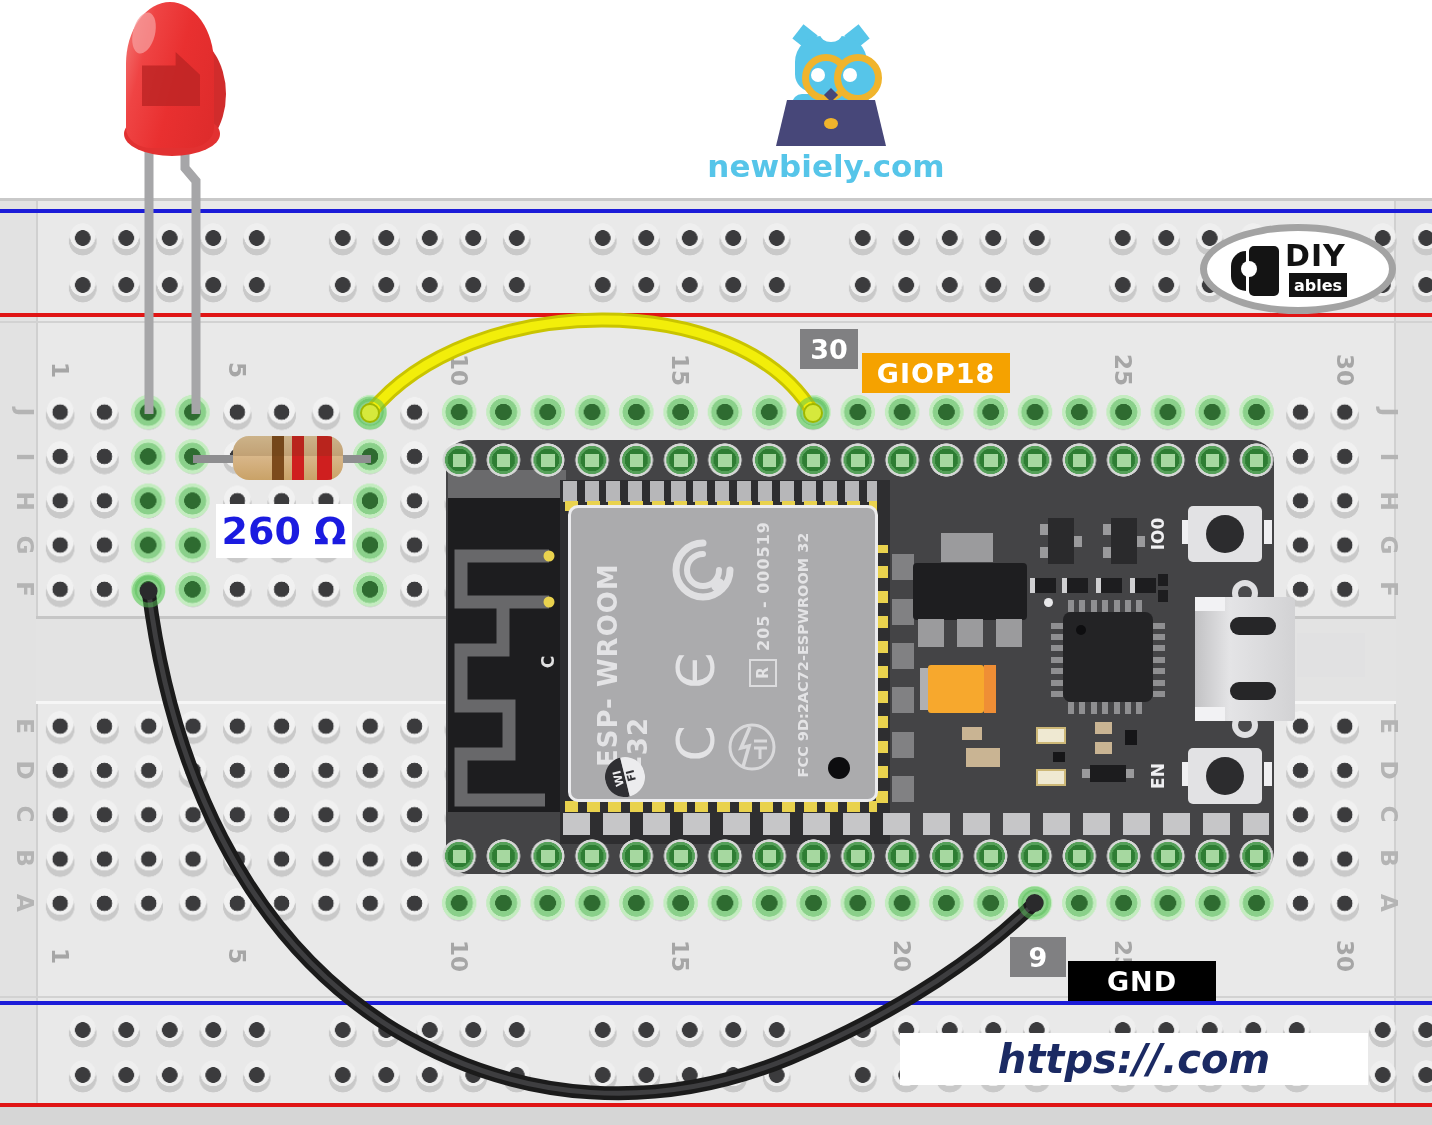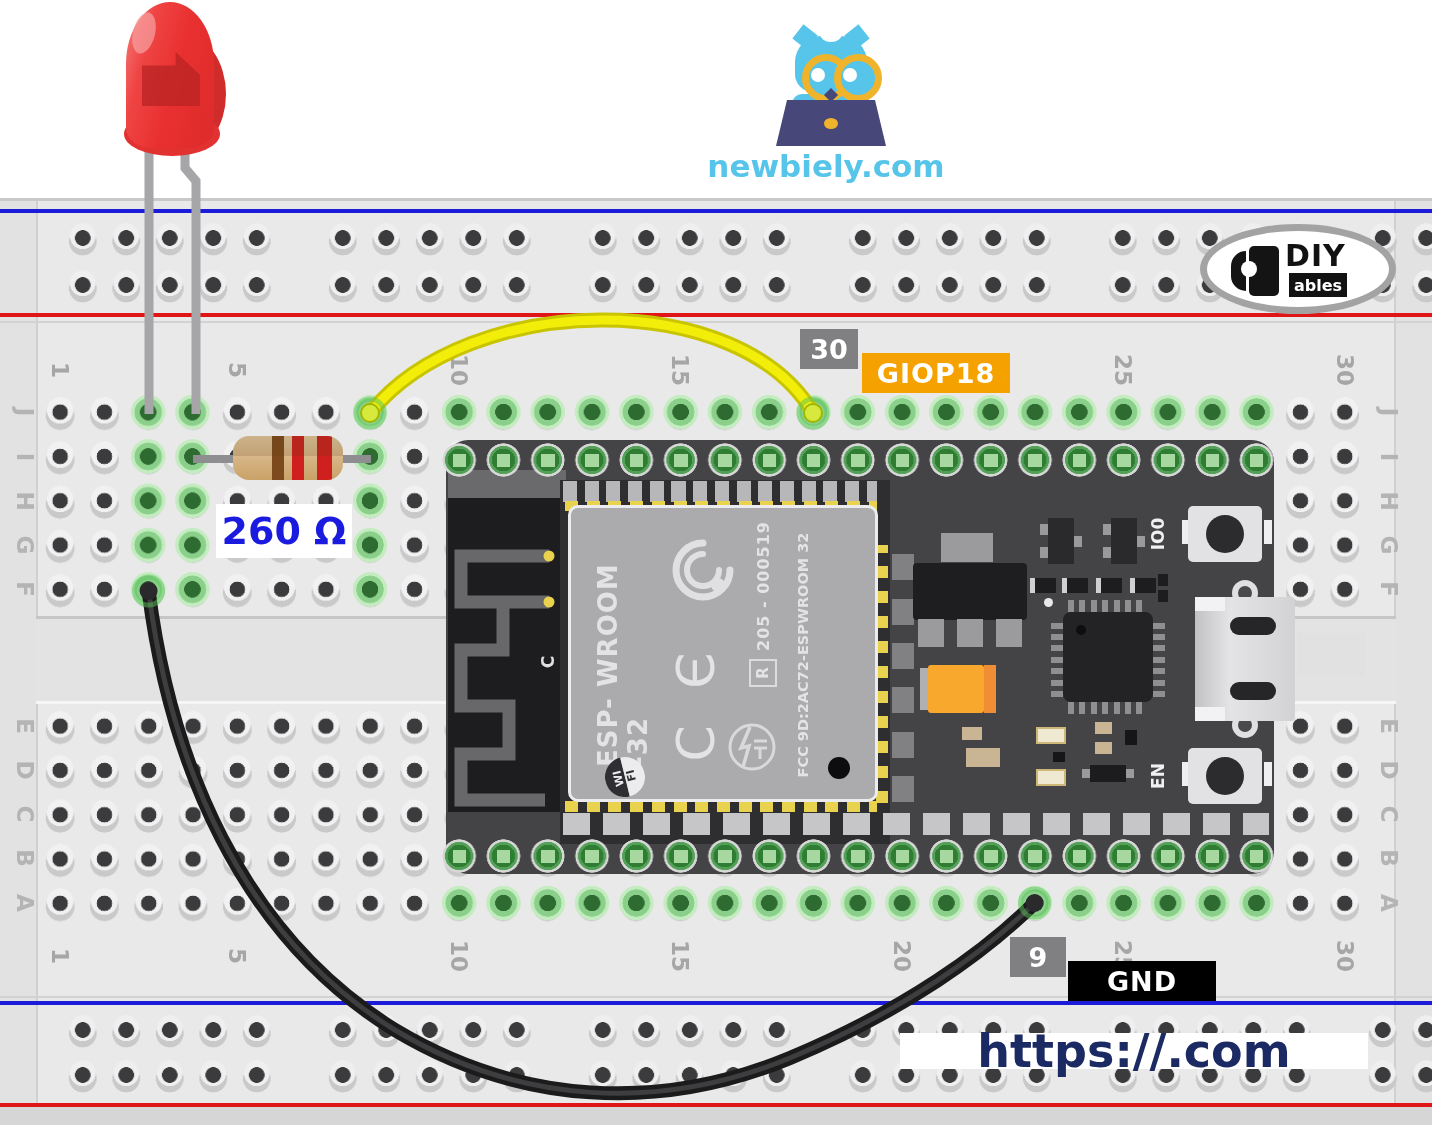--- a/index.html
+++ b/index.html
@@ -344,16 +344,16 @@
 <div class="abs" style="left:700px;top:146px;width:252px;height:40px;display:flex;align-items:center;justify-content:center;font-weight:bold;font-size:31px;color:#56c5e9;z-index:30">newbiely.com</div>
 
 <div class="abs" style="left:1200px;top:224px;width:196px;height:90px;background:#ffffff;border:7px solid #a3a3a3;border-radius:50%;box-sizing:border-box;z-index:30">
   <div class="abs" style="left:24px;top:20px;width:15px;height:40px;background:#141414;border-radius:20px 0 0 20px"></div>
   <div class="abs" style="left:42px;top:15px;width:30px;height:50px;background:#141414;border-radius:5px"></div>
   <div class="abs" style="left:34px;top:30px;width:16px;height:16px;border-radius:50%;background:#ffffff"></div>
   <div class="abs" style="left:78px;top:8px;width:84px;height:32px;display:flex;align-items:center;font-weight:bold;font-size:30px;color:#121212;letter-spacing:1px">DIY</div>
   <div class="abs" style="left:82px;top:42px;width:58px;height:24px;background:#121212;display:flex;align-items:center;justify-content:center;font-weight:bold;font-size:16px;color:#ffffff">ables</div>
 </div>
 
-<div class="abs white-box" style="left:900px;top:1033px;width:468px;height:36px;font-weight:bold;font-size:46px;z-index:30">
+<div class="abs white-box" style="left:900px;top:1033px;width:468px;height:52px;font-style:italic;font-weight:bold;font-size:40px;z-index:30">
   <span style="color:#1b2a63">https://</span>
     <span style="color:#1b2a63">.com</span>
 </div>
 
 </body></html>

